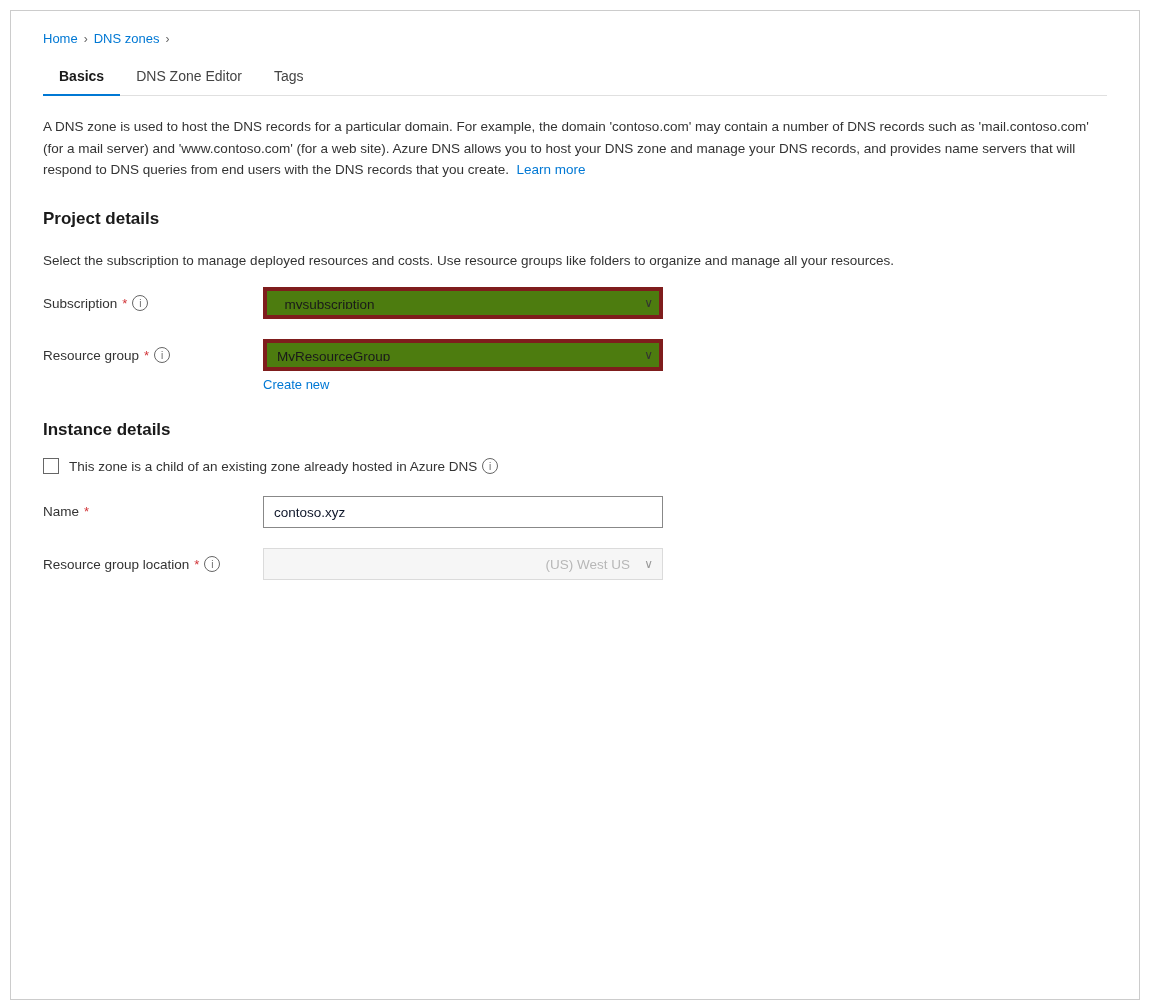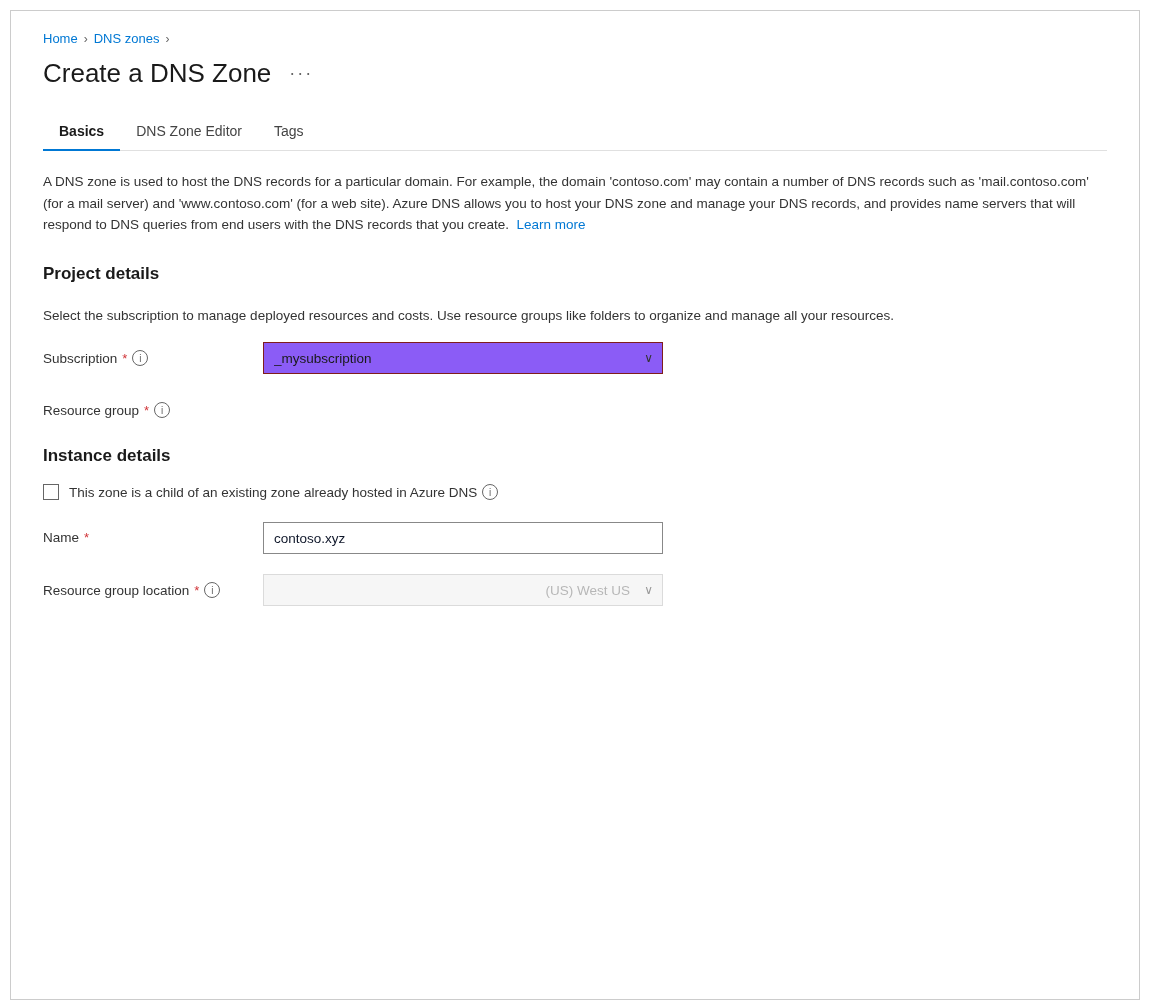--- a/index.html
+++ b/index.html
@@ -126,22 +126,22 @@
       cursor: pointer;
       flex-shrink: 0;
     }
     .form-control-wrap {
       flex: 1;
       max-width: 400px;
     }
     .select-control {
       width: 100%;
       padding: 6px 32px 6px 10px;
-      border: 1px solid #7f1d1d;
-      background: #8b5cf6;
+      border: 4px solid #7f1d1d;
+      background: #4d7c0f;
       font-size: 13.5px;
       color: #1a1a1a;
       appearance: none;
       -webkit-appearance: none;
       cursor: pointer;
       position: relative;
       height: 32px;
     }
     .select-wrapper {
       position: relative;
@@ -215,24 +215,20 @@
 
 <div class="outer-border">
 
   <div class="breadcrumb">
     <a href="#">Home</a>
     <span class="breadcrumb-sep">›</span>
     <a href="#">DNS zones</a>
     <span class="breadcrumb-sep">›</span>
   </div>
 
-  <div class="page-title-row">
-    <h1 class="page-title">Create a DNS Zone</h1>
-    <button class="ellipsis-btn">···</button>
-  </div>
 
   <div class="tabs">
     <div class="tab active">Basics</div>
     <div class="tab">DNS Zone Editor</div>
     <div class="tab">Tags</div>
   </div>
 
   <p class="description-text">
     <span>A DNS zone is used to host the DNS records for a particular domain. For example, the domain 'contoso.com' may contain a number of DNS records such as 'mail.contoso.com' (for a mail server) and 'www.contoso.com' (for a web site). Azure DNS allows you to host your DNS zone and manage your DNS records, and provides name servers that will respond to DNS queries from end users with the DNS records that you create.</span>
     &nbsp;<a href="#">Learn more</a>
@@ -257,20 +253,28 @@
       </div>
     </div>
   </div>
 
   <div class="form-group">
     <label class="form-label">
       <span>Resource group</span>
       <span class="required-star">*</span>
       <span class="info-icon">i</span>
     </label>
+    <div class="form-control-wrap">
+      <div class="select-wrapper">
+        <select class="select-control">
+          <option>MyResourceGroup</option>
+        </select>
+      </div>
+      <a href="#" class="create-new-link">Create new</a>
+    </div>
   </div>
 
   <div style="margin-top: 28px; margin-bottom: 18px;">
     <div class="section-title">Instance details</div>
   </div>
 
   <div class="checkbox-row">
     <input type="checkbox" class="checkbox-input" style="">
     <label class="checkbox-label">
       <span>This zone is a child of an existing zone already hosted in Azure DNS</span>

